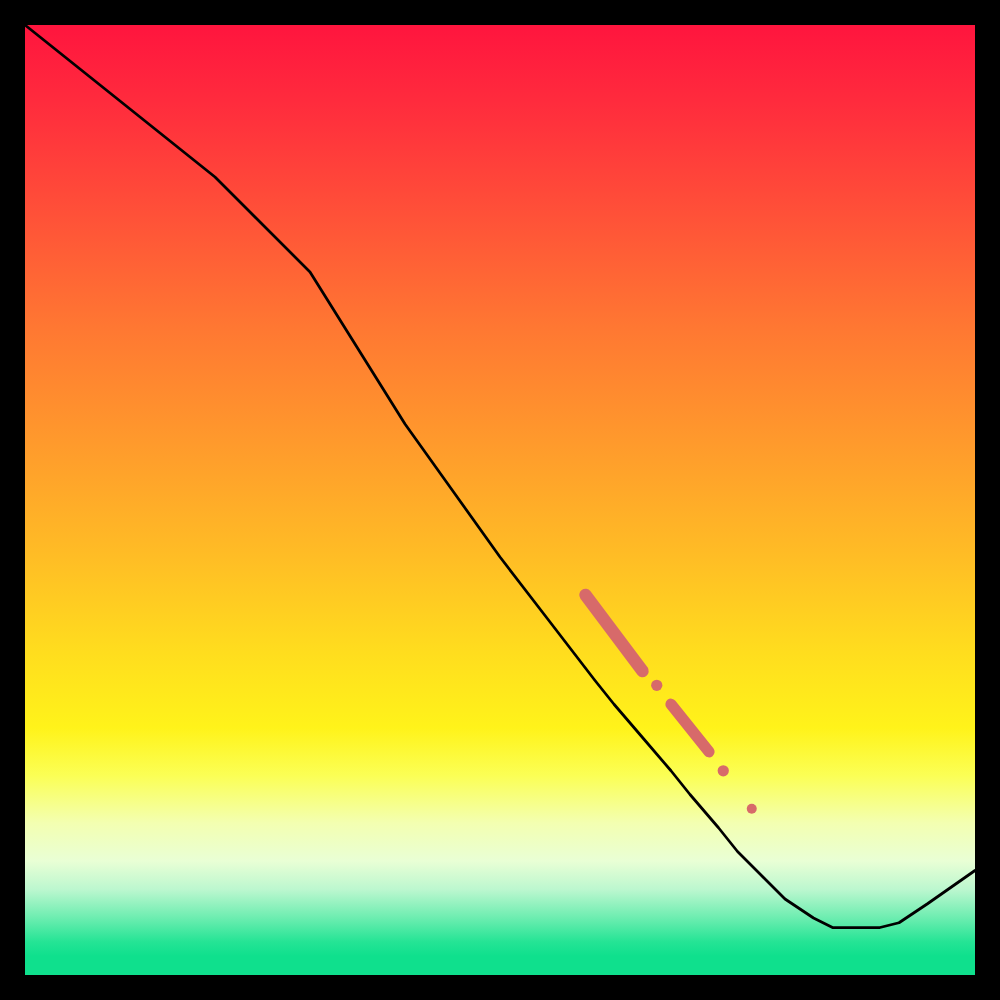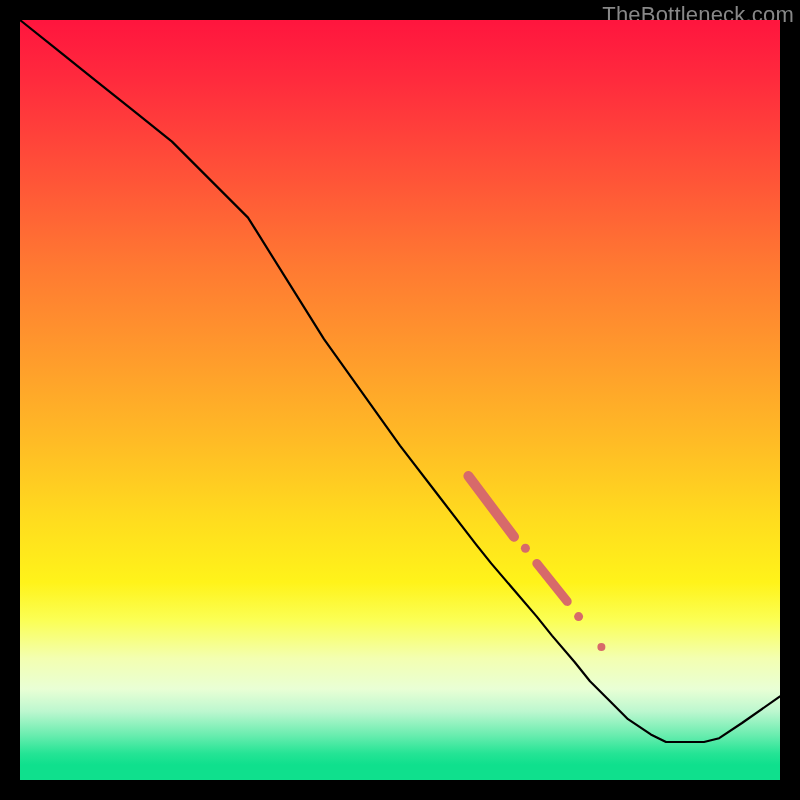--- a/index.html
+++ b/index.html
@@ -57,21 +57,20 @@
     top: 0;
     width: 760px;
     height: 760px;
     overflow: visible;
   }
 </style>
 </head>
 <body>
 
 <div class="chart-container">
-  <span class="watermark">TheBottleneck.com</span>
   <div class="plot-area">
     <svg class="overlay" viewBox="0 0 760 760">
       <path id="main-curve" fill="none" stroke-width="2.2" stroke-linejoin="round" stroke-linecap="round" d="M0.0 0.0 L38.0 30.4 L76.0 60.8 L114.0 91.2 L152.0 121.6 L190.0 159.6 L228.0 197.6 L266.0 258.4 L304.0 319.2 L342.0 372.4 L380.0 425.6 L418.0 475.0 L456.0 524.4 L471.2 543.4 L494.0 570.0 L516.8 596.6 L532.0 615.6 L554.8 642.2 L570.0 661.2 L592.8 684.0 L608.0 699.2 L630.8 714.4 L646.0 722.0 L668.8 722.0 L684.0 722.0 L699.2 718.2 L722.0 703.0 L760.0 676.4" stroke="#000000"></path>
       <g id="marker-layer">
           <line x1="448.4" y1="456" x2="494" y2="516.8" stroke="#d76a6a" stroke-width="10" stroke-linecap="round"></line>
           <line x1="516.8000000000001" y1="543.4" x2="547.1999999999999" y2="581.4" stroke="#d76a6a" stroke-width="9" stroke-linecap="round"></line>
           <circle cx="505.40000000000003" cy="528.2" r="4.5" fill="#d76a6a" stroke="#c95b5b" stroke-width="0"></circle>
           <circle cx="558.6" cy="596.6" r="4.5" fill="#d76a6a" stroke="#c95b5b" stroke-width="0"></circle>
           <circle cx="581.4" cy="627" r="4" fill="#d76a6a" stroke="#c95b5b" stroke-width="0"></circle>
         </g>

